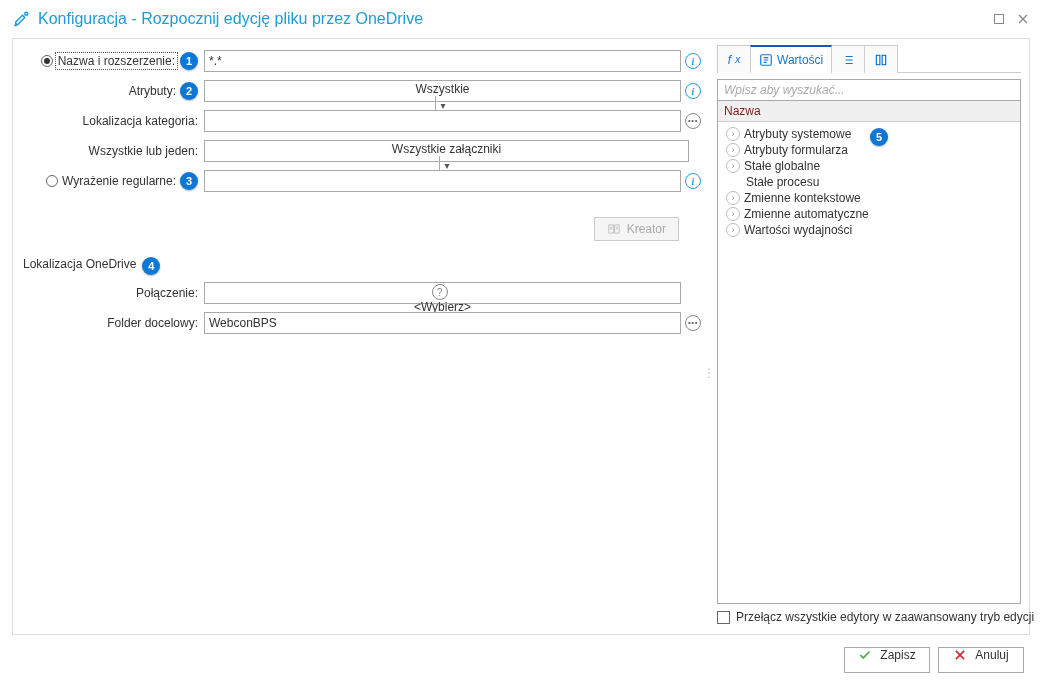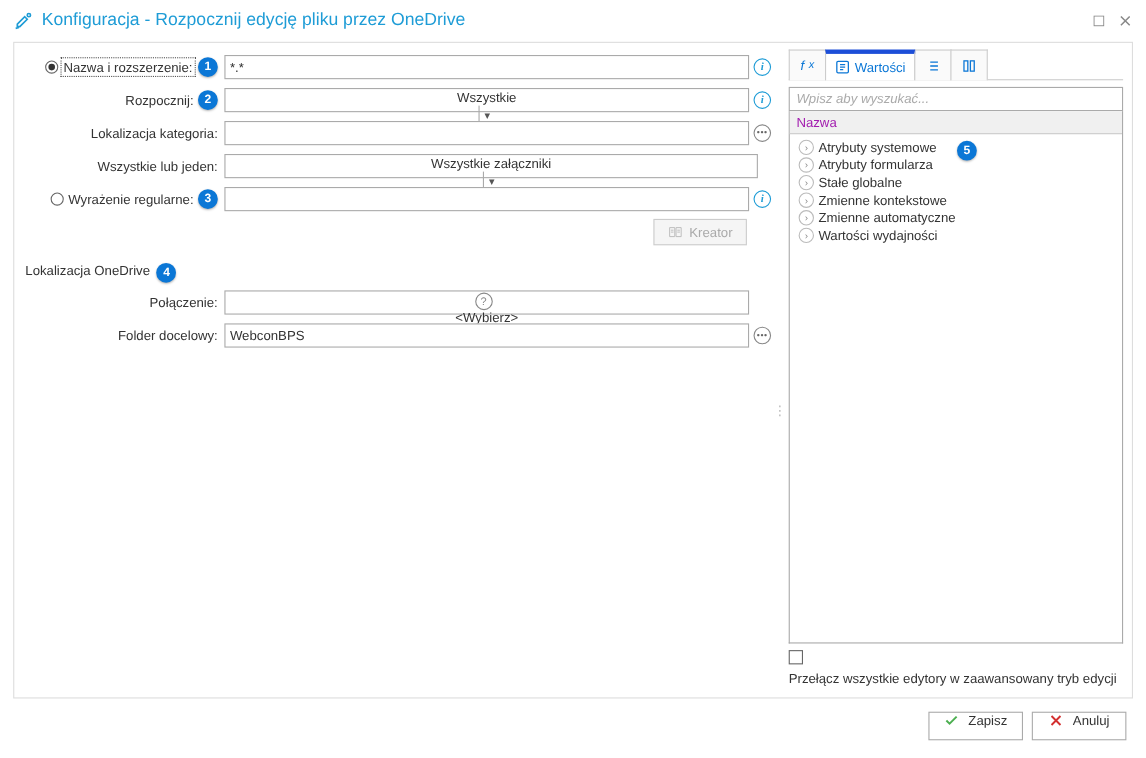--- a/index.html
+++ b/index.html
@@ -152,64 +152,65 @@
     font-size: 11px; font-weight: bold;
     display:flex; align-items:center; justify-content:center;
     flex:none;
     box-shadow: 0 1px 2px rgba(0,0,0,0.3);
   }
   .kreator-row { display:flex; justify-content:flex-end; padding-right:22px; margin-top:2px; margin-bottom:16px;}
   .kreator-btn {
     border:1px solid #ccc; background:#f5f5f5; color:#aaa;
     height:24px; padding:0 12px; display:flex; align-items:center; gap:6px;
     cursor:default;
+    margin-top:18px;
   }
   .section-label { margin-top:8px; margin-bottom:6px; display:flex; align-items:flex-start; gap:6px; padding-left:4px;}
 
   
   .tabbar { display:flex; border-bottom: 1px solid #ccc; height:28px; }
   .tab {
     border:1px solid #ccc; border-bottom:none;
     background:#fafafa;
     height:28px; min-width:34px; padding:0 8px;
     display:flex; align-items:center; justify-content:center; gap:4px;
     margin-right:-1px;
     cursor:pointer;
     color:#0b77d6;
   }
   .tab.active {
-    border-top:4px solid #1d4ed8;
+    border-top:2px solid #1d4ed8;
     background:#fff;
     position:relative; top:0;justify-content:center;
   }
   .tab svg { flex:none; }
   .search-box { margin-top:6px; }
   .search-box input {
     width:100%; height:22px; border:1px solid #aaa; padding:2px 6px; font-family:inherit; font-size:12px;
     color:#14532d; font-style:italic;
   }
   .search-box input::placeholder { color:#aaa; font-style:italic; }
   .tree-box {
     flex:1; border:1px solid #aaa; border-top:none; display:flex; flex-direction:column; min-height:0;
   }
   .tree-header {
-    background:#f0f0f0; border-bottom:1px solid #ccc; padding:3px 6px; color:#a21caf;
+    background:#f0f0f0; border-bottom:1px solid #ccc; padding:3px 6px; color:#7f1d1d;
   }
   .tree-body { flex:1; overflow:auto; padding:4px 2px; position:relative;}
   .tree-item {
     display:flex; align-items:center; gap:4px; padding:1px 4px 1px 6px; cursor:pointer;
   }
   .tree-item.noexp { padding-left: 26px; }
   .expand-arrow {
     width:14px; height:14px; border:1px solid #bbb; border-radius:50%;
     display:flex; align-items:center; justify-content:center; font-size:9px; color:#888;
     flex:none;
   }
   .callout-float { position:absolute; }
-  .adv-check { margin-top:6px; display:flex; align-items:flex-start; gap:6px; white-space:nowrap;flex-direction:column;}
+  .adv-check { margin-top:6px; display:flex; align-items:flex-end; gap:6px; white-space:nowrap;}
   .checkbox {
     width:13px; height:13px; border:1px solid #666; background:#fff; flex:none; cursor:pointer;
   }
   
   .footer {
     height: 44px;
     display:flex; align-items:center; justify-content:flex-end;
     padding: 0 18px 14px 0; gap:8px;
   }
   .btn {
@@ -263,21 +264,21 @@
           <span class="callout">1</span>
         </div>
         <div class="ctrl-col">
           <input type="text" class="field" value="*.*" style="">
           <span class="info-icon">i</span>
         </div>
       </div>
 
       <div class="form-row">
         <div class="label-col">
-          <span>Rozpocznij:</span>
+          <span>Atrybuty:</span>
           <span class="callout">2</span>
         </div>
         <div class="ctrl-col">
           <div class="select-like">
             <span class="sel-text">Wszystkie</span>
             <span class="select-caret">▾</span>
           </div>
           <span class="info-icon">i</span>
         </div>
       </div>
@@ -391,20 +392,23 @@
             <span class="expand-arrow">›</span>
             <span>Atrybuty systemowe</span>
           </div>
           <div class="tree-item">
             <span class="expand-arrow">›</span>
             <span>Atrybuty formularza</span>
           </div>
           <div class="tree-item">
             <span class="expand-arrow">›</span>
             <span>Stałe globalne</span>
+          </div>
+          <div class="tree-item noexp">
+            <span>Stałe procesu</span>
           </div>
           <div class="tree-item">
             <span class="expand-arrow">›</span>
             <span>Zmienne kontekstowe</span>
           </div>
           <div class="tree-item">
             <span class="expand-arrow">›</span>
             <span>Zmienne automatyczne</span>
           </div>
           <div class="tree-item">

